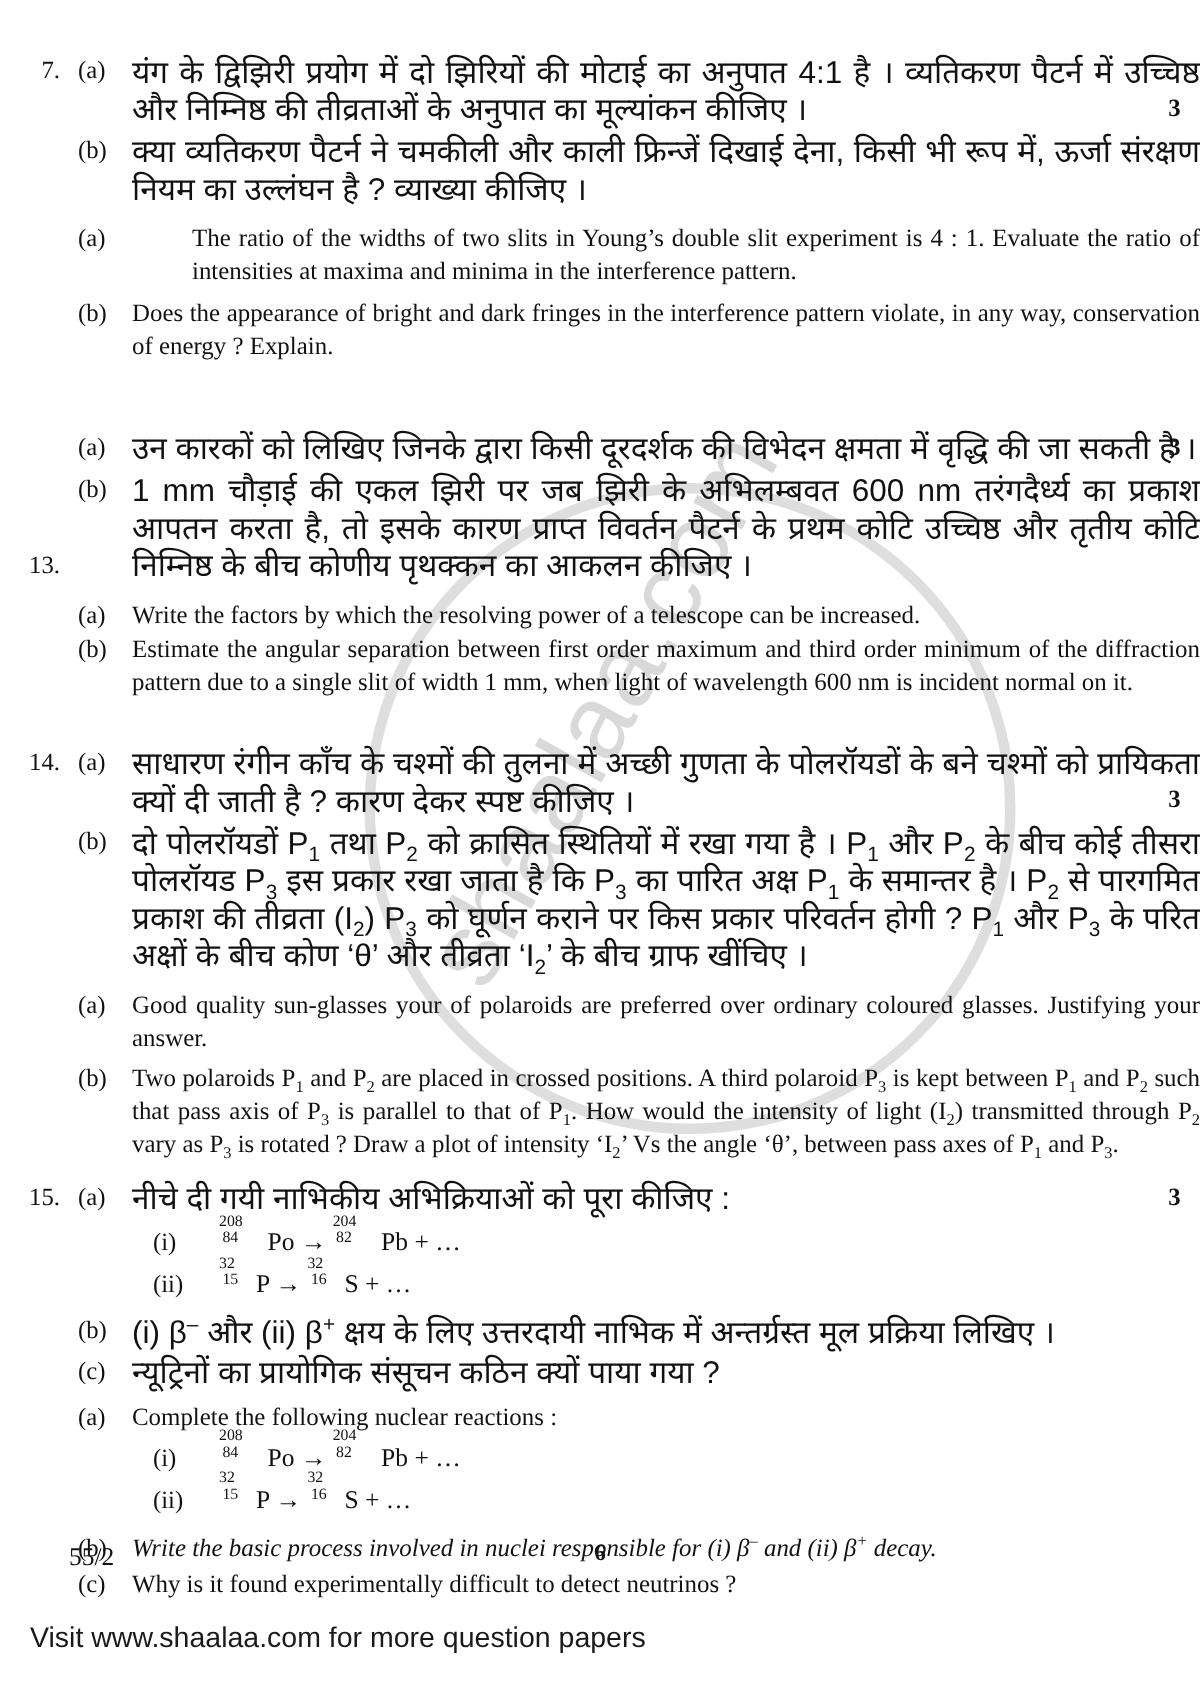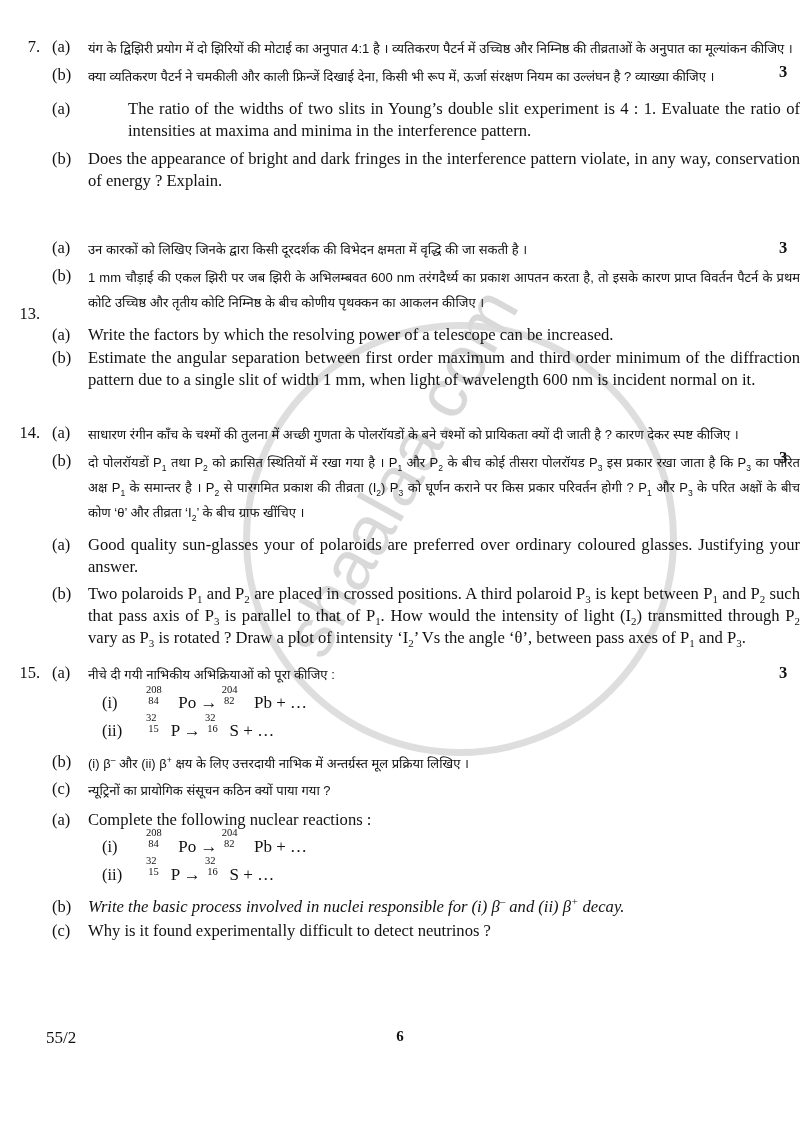--- a/index.html
+++ b/index.html
@@ -83,21 +83,21 @@
     line-height: 21.5px;
   }
   .txt {
     flex: 1 1 auto;
     min-width: 0;
     font-size: 16.5px;
     line-height: 21.5px;
   }
   .hindi {
     font-family: "Liberation Sans", sans-serif;
-    font-size: 13px;
+    font-size: 21px;
     line-height: 25px;
     text-align: justify;
   }
   .hindi.nojust { text-align: left; }
   .eng {
     font-family: "Liberation Serif", serif;
     font-size: 16.6px;
     line-height: 21.6px;
     text-align: justify;
   }
@@ -354,14 +354,15 @@
       </div>
     </div>
 
   </div>
 
   <div class="footer-line">
     <div class="paper-code">55/2</div>
     <div class="page-no">6</div>
   </div>
 
+  <div class="promo">Visit www.shaalaa.com for more question papers</div>
 
 </div>
 
 </body></html>

